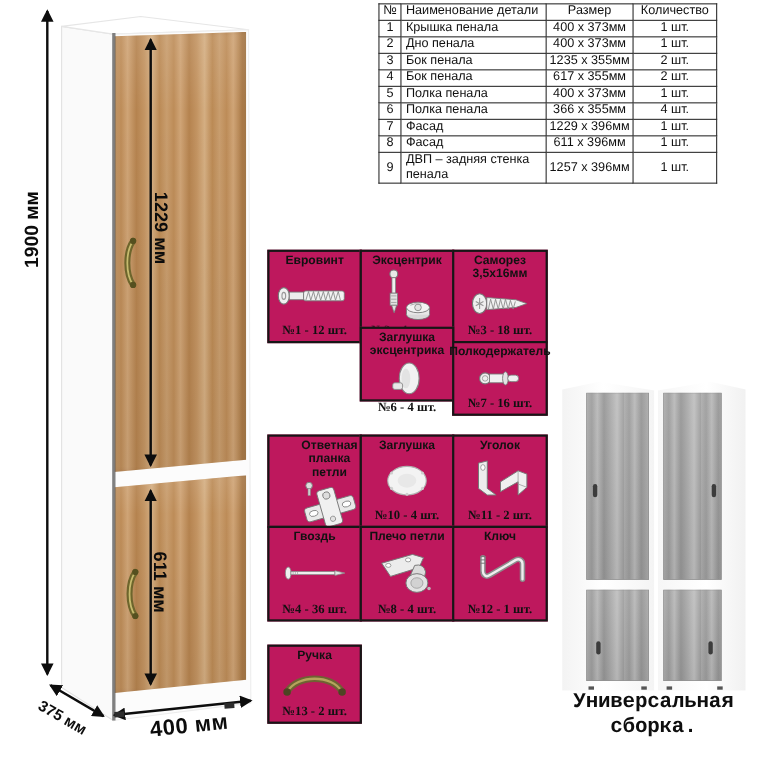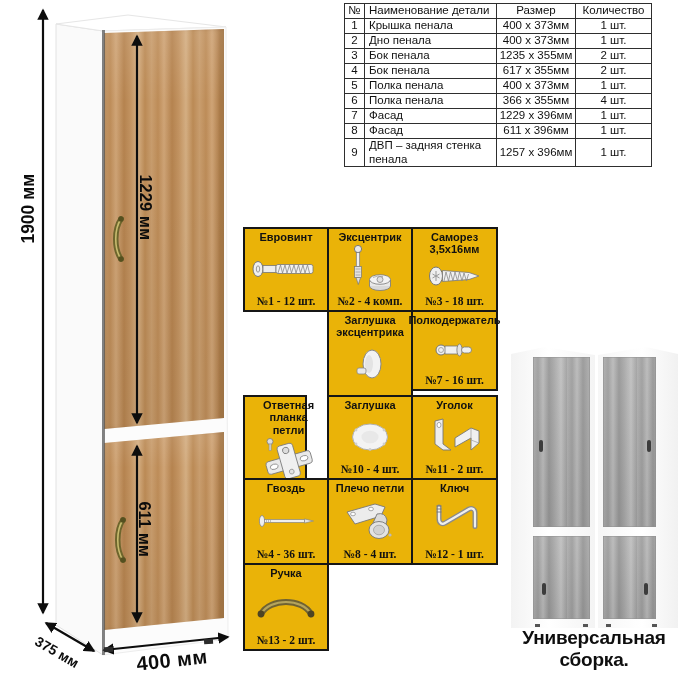--- a/index.html
+++ b/index.html
@@ -38,40 +38,40 @@
   #parts-table{position:absolute;left:344px;top:3px;border-collapse:collapse;table-layout:fixed;
                font-size:11.5px;line-height:1.15;}
   #parts-table td,#parts-table th{border:1.3px solid #2e2e2e;padding:0;font-weight:normal;
                text-align:center;vertical-align:middle;background:#fff;}
   #parts-table td.name{text-align:left;padding:0 3px 0 4px;}
   #parts-table th.name{text-align:left;padding-left:4px;}
   #parts-table tr{height:15px;}
   #parts-table tr.tall{height:28px;}
 
   
-  .hw{position:absolute;border:2px solid #161616;background:#eab308;box-sizing:border-box;
+  .hw{position:absolute;border:2px solid #161616;background:#be185d;box-sizing:border-box;
       display:flex;flex-direction:column;align-items:center;justify-content:space-between;
       padding:2px 1px 3px;}
   .hw .t{font-size:11px;font-weight:bold;text-align:center;line-height:1.12;}
   .hw .c{font-size:11.5px;font-weight:bold;text-align:center;line-height:1;font-family:Liberation Serif, serif;}
   .hw .ic{flex:1;display:flex;align-items:center;justify-content:center;}
 
   
   .ucab{position:absolute;top:347px;height:281px;}
   #ucab-left{left:511px;width:84px;
      background:linear-gradient(90deg,#f3f3f3,#ffffff 45%,#f4f4f4);
      clip-path:polygon(0 7px,40% 0,100% 8px,100% 281px,0 281px);}
   #ucab-right{left:598px;width:80px;
      background:linear-gradient(90deg,#f6f6f6,#ffffff 55%,#f1f1f1);
      clip-path:polygon(0 8px,60% 0,100% 7px,100% 281px,0 281px);}
   .udoor{position:absolute;}
   .uhandle{position:absolute;width:4px;height:12px;background:#3c3c3c;border-radius:2px;}
   .ufoot{position:absolute;width:5px;height:3px;background:#555;bottom:1px;}
   #ua-caption{position:absolute;left:488px;top:627px;width:212px;text-align:center;
-     font-size:19px;font-weight:bold;color:#0e0e0e;letter-spacing:-.2px;}
+     font-size:19px;font-weight:bold;color:#0e0e0e;letter-spacing:-.2px;font-family:Liberation Mono, monospace;}
 </style>
 </head>
 <body>
 
 <div id="canvas">
 
   <svg class="abs" style="left:0;top:0;" width="260" height="689" viewBox="0 0 260 689">
     <polygon points="56,24 103,31 103,655 56,625" fill="#fafafa" stroke="#e2e2e2" stroke-width="1"></polygon>
     <polygon points="56,24 128,15 226,27 103,31" fill="#ffffff" stroke="#e6e6e6" stroke-width="1"></polygon>
     <polygon points="103,31 226,27 228,639 103,655" fill="#fcfcfc" stroke="#ededed" stroke-width="1"></polygon>
@@ -231,47 +231,47 @@
       <ellipse cx="9" cy="15" rx="6.5" ry="9" fill="#efefef" stroke="#777"></ellipse>
       <path d="M9,10 v10 M5.5,13 l7,4 M12.5,13 l-7,4" stroke="#999" stroke-width="1"></path>
       <path d="M15.5,9.5 L42,11.5 L52,15 L42,18.5 L15.5,20.5 Z" fill="#f1f1f1" stroke="#777" stroke-width=".8"></path>
       <path d="M17,20 l2,-9 l2.5,9 l2,-9 l2.5,9 l2,-9 l2.5,9 l2,-9 l2.5,9 l2,-8 l2.5,8 l2,-7" stroke="#8a8a8a" fill="none" stroke-width=".8"></path>
     </svg>
       </div>
     <div class="c">№3 - 18 шт.</div>
   </div>
 
 
-  <div class="hw" style="left:327px;top:310px;width:86px;height:100px;">
+  <div class="hw" style="left:327px;top:297px;width:86px;height:68px;">
     <div class="t">Заглушка эксцентрика</div>
     <div class="ic">
         <svg width="34" height="40" viewBox="0 0 34 40">
       <ellipse cx="19" cy="18" rx="9" ry="14" fill="#f2f2f2" stroke="#888"></ellipse>
       <ellipse cx="16" cy="18" rx="4" ry="9" fill="#e3e3e3"></ellipse>
       <rect x="4" y="22" width="9" height="6" rx="2" fill="#e8e8e8" stroke="#888" stroke-width=".8"></rect>
     </svg>
       </div>
     <div class="c">№6 - 4 шт.</div>
   </div>
 
-  <div class="hw" style="left:411px;top:310px;width:87px;height:81px;">
+  <div class="hw" style="left:411px;top:310px;width:87px;height:68px;">
     <div class="t">Полкодержатель</div>
     <div class="ic">
         <svg width="42" height="20" viewBox="0 0 42 20">
       <circle cx="7" cy="10" r="5" fill="#efefef" stroke="#777"></circle>
       <circle cx="7" cy="10" r="2.5" fill="none" stroke="#999" stroke-width=".8"></circle>
       <rect x="11" y="6" width="13" height="8" fill="#f0f0f0" stroke="#777" stroke-width=".8"></rect>
       <ellipse cx="25.5" cy="10" rx="2.6" ry="6" fill="#e3e3e3" stroke="#777" stroke-width=".8"></ellipse>
       <rect x="27.5" y="7" width="10" height="6" rx="3" fill="#f0f0f0" stroke="#777" stroke-width=".8"></rect>
     </svg>
       </div>
     <div class="c">№7 - 16 шт.</div>
   </div>
 
-  <div class="hw" style="left:243px;top:395px;width:64px;height:85px;padding-left:28px;">
+  <div class="hw" style="left:243px;top:395px;width:86px;height:85px;padding-left:28px;">
     <div class="t">Ответная планка петли</div>
     <div class="ic">
         <svg width="56" height="44" viewBox="0 0 56 44">
       <g transform="rotate(-16 28 26)">
         <rect x="5" y="20" width="46" height="13" rx="3" fill="#e9e9e9" stroke="#777" stroke-width=".8"></rect>
         <rect x="20" y="8" width="16" height="34" rx="3" fill="#f0f0f0" stroke="#777" stroke-width=".8"></rect>
         <ellipse cx="12.5" cy="26.5" rx="4" ry="2.6" fill="#fff" stroke="#888" stroke-width=".8"></ellipse>
         <ellipse cx="43.5" cy="26.5" rx="4" ry="2.6" fill="#fff" stroke="#888" stroke-width=".8"></ellipse>
         <circle cx="28" cy="14" r="3.2" fill="#ddd" stroke="#777" stroke-width=".8"></circle>
         <circle cx="28" cy="36" r="2.4" fill="#e2e2e2" stroke="#888" stroke-width=".7"></circle>
@@ -346,21 +346,21 @@
     <div class="ic">
         <svg width="50" height="42" viewBox="0 0 50 42">
       <path d="M9,7 v12 c0,4 3,6 6,4 l24,-14 c3,-1.6 6,0.4 6,3.6 v14" fill="none" stroke="#8b8b8b" stroke-width="5" stroke-linecap="round"></path>
       <path d="M9,7 v12 c0,4 3,6 6,4 l24,-14 c3,-1.6 6,0.4 6,3.6 v14" fill="none" stroke="#efefef" stroke-width="2.2" stroke-linecap="round"></path>
       <path d="M6.5,6 h5 M6.5,9 h5 M6.5,12 h5" stroke="#777" stroke-width=".9"></path>
     </svg>
       </div>
     <div class="c">№12 - 1 шт.</div>
   </div>
 
-  <div class="hw" style="left:243px;top:563px;width:86px;height:88px;">
+  <div class="hw" style="left:243px;top:586px;width:86px;height:72px;">
     <div class="t">Ручка</div>
     <div class="ic">
         <svg width="62" height="26" viewBox="0 0 62 26">
       <path d="M6,20 C15,4 47,4 56,20" stroke="#6f6233" stroke-width="6" fill="none" stroke-linecap="round"></path>
       <path d="M6,20 C15,4 47,4 56,20" stroke="#b5a45c" stroke-width="2.2" fill="none" stroke-linecap="round"></path>
       <circle cx="6" cy="20" r="3.4" fill="#4e4423"></circle>
           <circle cx="56" cy="20" r="3.4" fill="#4e4423"></circle>
     </svg>
       </div>
     <div class="c">№13 - 2 шт.</div>

